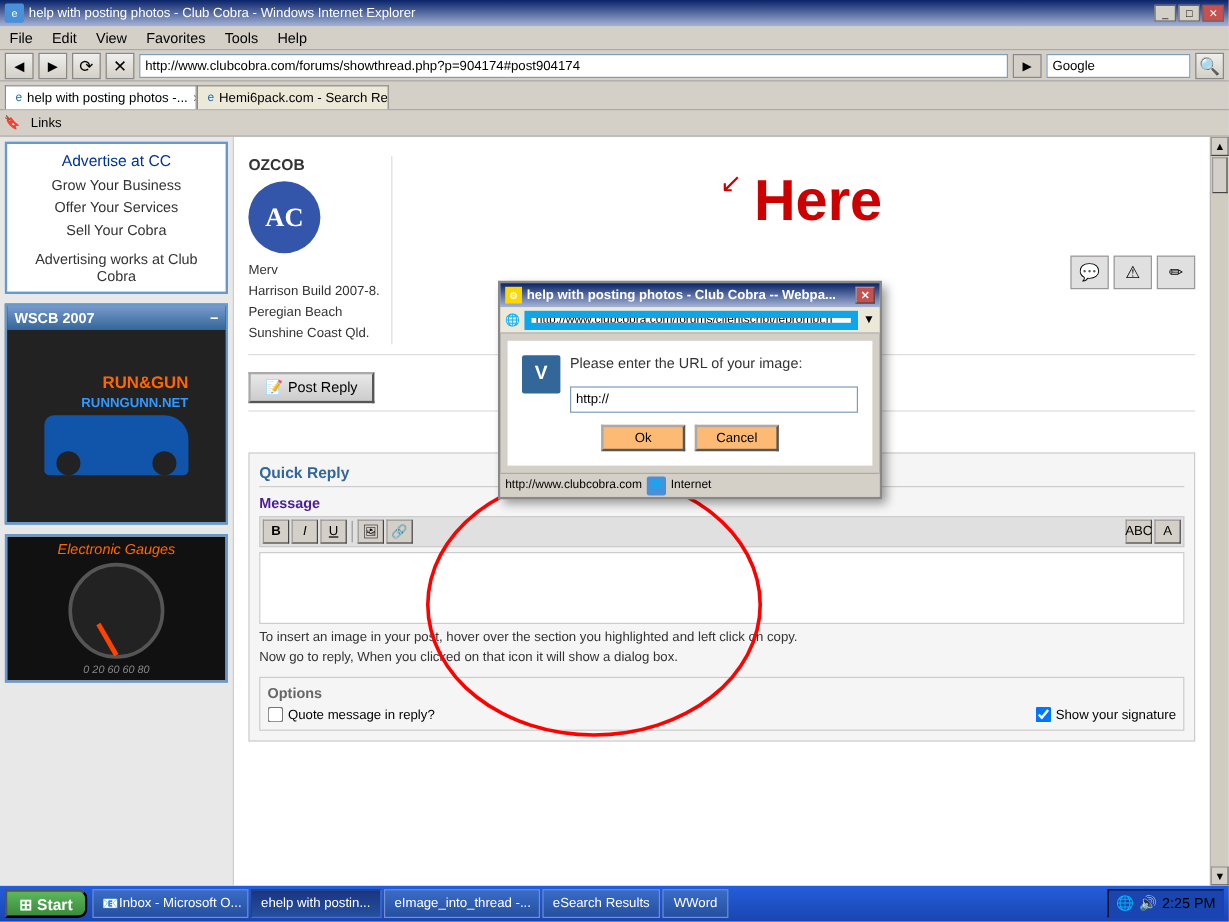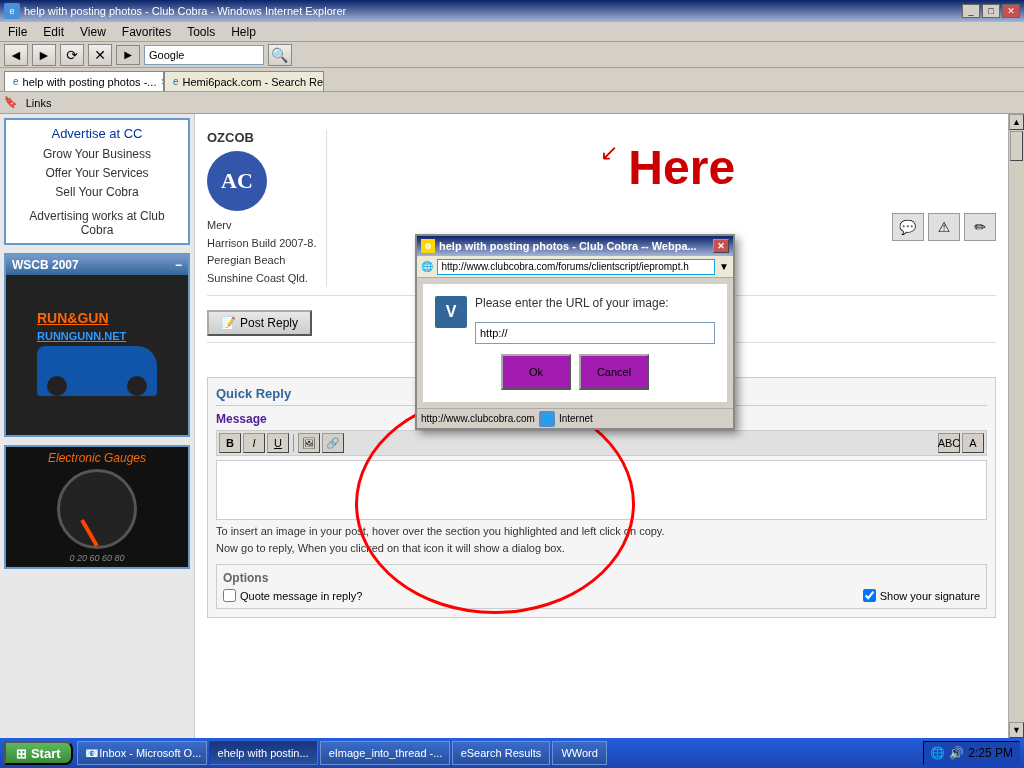--- a/index.html
+++ b/index.html
@@ -189,27 +189,27 @@
     }
     .modal-title-bar {
       background: linear-gradient(to bottom, #0a246a, #a6b5d7); color: white; height: 20px;
       display: flex; align-items: center; justify-content: space-between; padding: 0 4px;
       font-size: 11px; font-weight: bold;
     }
     .modal-title-icon { width: 14px; height: 14px; background: #ffd700; display: flex; align-items: center; justify-content: center; font-size: 8px; }
     .modal-title-left { display: flex; align-items: center; gap: 4px; }
     .modal-close-btn { width: 16px; height: 14px; background: #c75050; border: 1px outset #999; color: white; font-size: 9px; display: flex; align-items: center; justify-content: center; cursor: pointer; }
     .modal-address-bar { height: 22px; background: #ece9d8; border-bottom: 1px solid #aaa; display: flex; align-items: center; padding: 2px 4px; gap: 4px; font-size: 10px; }
-    .modal-address-input { flex: 1; height: 16px; border: 1px solid #0ea5e9; padding: 0 3px; font-size: 10px; }
+    .modal-address-input { flex: 1; height: 16px; border: 6px solid #0ea5e9; padding: 0 3px; font-size: 10px; }
     .modal-body { padding: 12px; background: white; margin: 6px; }
     .modal-prompt-text { font-size: 12px; color: #333; margin-bottom: 8px; margin-left: 40px; }
     .modal-input { width: 100%; height: 22px; border: 1px solid #7f9db9; padding: 0 4px; font-size: 11px; margin-top: 4px; }
     .modal-buttons { display: flex; justify-content: center; gap: 8px; margin-top: 10px; }
     .modal-btn {
-      width: 70px; height: 36px; background: #a21caf; border: 2px outset #aaa; font-size: 11px; cursor: pointer;
+      width: 70px; height: 22px; background: #fdba74; border: 2px outset #aaa; font-size: 11px; cursor: pointer;
       display: flex; align-items: center; justify-content: center;
     }
     .modal-status-bar { height: 20px; background: #d4d0c8; border-top: 1px solid #aaa; display: flex; align-items: center; padding: 0 4px; gap: 4px; font-size: 10px; }
     .modal-status-icon { width: 16px; height: 16px; background: #4a90d9; border-radius: 2px; display: flex; align-items: center; justify-content: center; font-size: 8px; color: white; }
 
     
     .red-circle {
       position: absolute; width: 280px; height: 220px; border: 3px solid red; border-radius: 50%;
       top: 280px; left: 160px; pointer-events: none; z-index: 50;
     }
@@ -239,20 +239,21 @@
   <span class="menu-item">Favorites</span>
   <span class="menu-item">Tools</span>
   <span class="menu-item">Help</span>
 </div>
 
 <div class="address-bar">
   <div class="nav-btn">◄</div>
   <div class="nav-btn">►</div>
   <div class="nav-btn">⟳</div>
   <div class="nav-btn">✕</div>
+  <input class="address-input" type="text" value="http://www.clubcobra.com/forums/showthread.php?p=904174#post904174" style="">
   <div class="go-btn">▶</div>
   <input class="search-input" type="text" value="Google" style="">
   <div class="nav-btn">🔍</div>
 </div>
 
 <div class="tab-bar">
   <div class="tab active">
     <span style="color:#1a6eb5;font-size:10px;">e</span>
     <span>help with posting photos -...</span>
     <span class="tab-close">✕</span>
@@ -281,21 +282,21 @@
       </div>
       <div class="sidebar-ad-footer">Advertising works at Club Cobra</div>
     </div>
 
     <div class="sidebar-section">
       <div class="sidebar-section-header">
         <span>WSCB 2007</span>
         <span>−</span>
       </div>
       <div class="sidebar-img-placeholder">
-        <div style="text-align:left;text-decoration:underline;">
+        <div style="text-align:right;">
           <div style="font-size:14px;color:#ff6600;">RUN&amp;GUN</div>
           <div style="font-size:11px;color:#3399ff;margin-top:4px;">RUNNGUNN.NET</div>
 
           <div style="width:120px;height:50px;background:#1155aa;margin:4px auto;border-radius:8px 20px 4px 4px;position:relative;">
             <div style="position:absolute;bottom:0;left:10px;width:20px;height:20px;background:#222;border-radius:50%;"></div>
             <div style="position:absolute;bottom:0;right:10px;width:20px;height:20px;background:#222;border-radius:50%;"></div>
           </div>
         </div>
       </div>
     </div>

